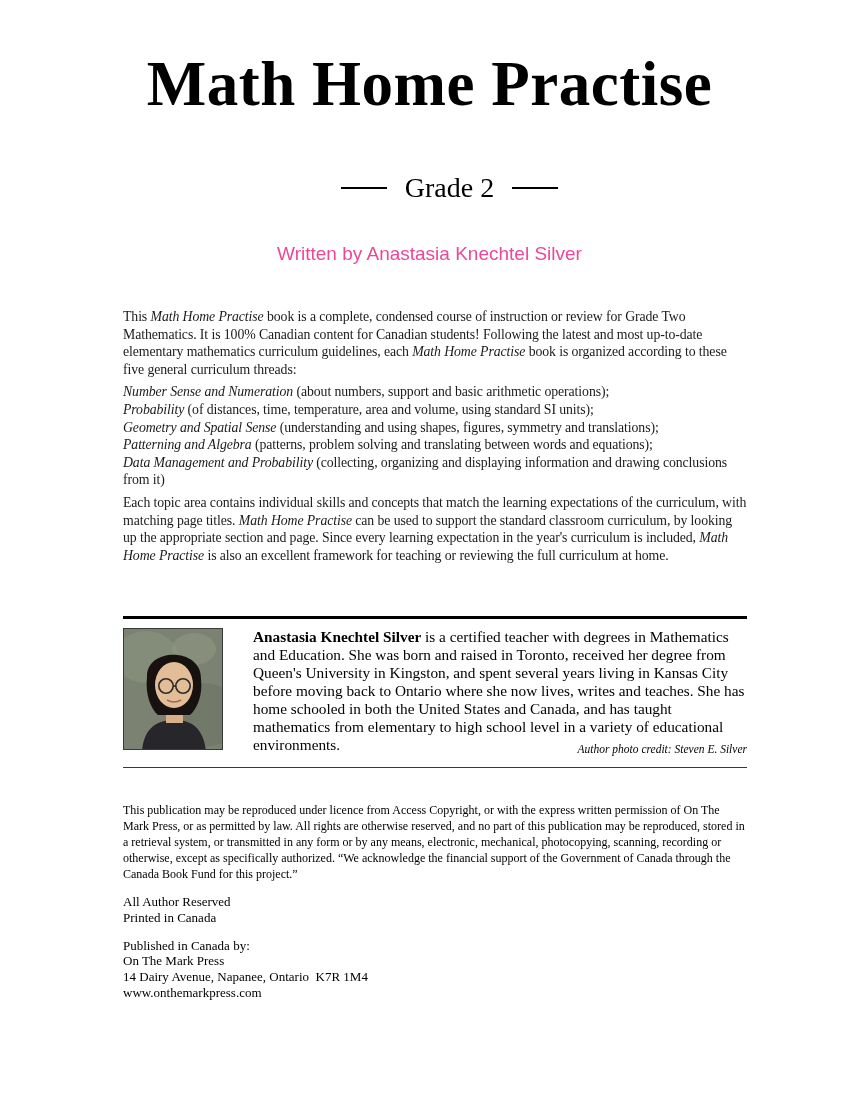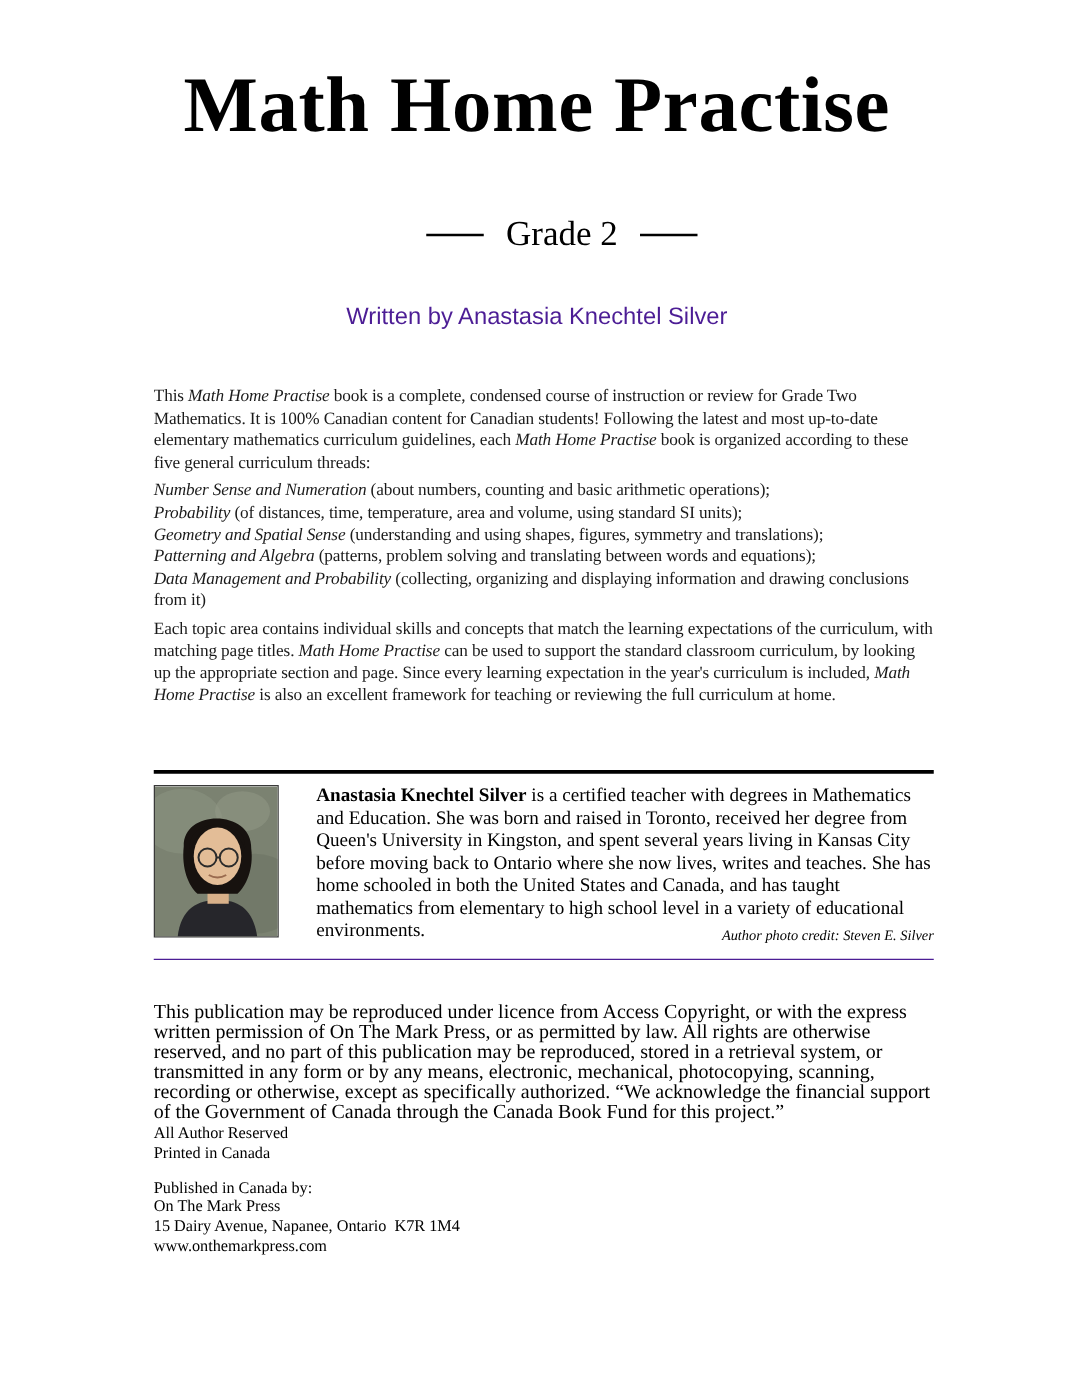--- a/index.html
+++ b/index.html
@@ -42,21 +42,21 @@
     width: 46px;
     border-top: 2px solid #000;
   }
   .byline {
     position: absolute;
     top: 243px; left: 0;
     width: 100%;
     text-align: center;
     font-family: "Liberation Sans", sans-serif;
     font-size: 19px;
-    color: #4c1d95;
+    color: #ec4899;
   }
 
   
   .intro {
     position: absolute;
     top: 308px; left: 123px;
     width: 624px;
     font-family: Liberation Serif, serif;
     font-size: 13.8px;
     line-height: 17.6px;
@@ -103,21 +103,21 @@
 
   
   .copyright {
     position: absolute;
     top: 802px; left: 123px;
     width: 624px;
     font-family: "Liberation Serif", serif;
     color: #000;
   }
   .c-notice { font-size: 13.5px; margin-bottom: 15px; }
-  .c-body { font-size: 16px; line-height: 16px; }
+  .c-body { font-size: 12px; line-height: 16px; margin-bottom: 12px; }
   .c-lines { font-size: 13px; line-height: 15.8px; margin-bottom: 12px; }
   .c-lines div { white-space: pre-wrap; }
 
   
   .f-left {
     position: absolute;
     left: 64px; top: 1030px;
     font-family: "Liberation Serif", serif;
     font-weight: bold;
     font-size: 13.5px;
@@ -155,21 +155,21 @@
     <span class="grade-rule"></span>
     <span>Grade 2</span>
     <span class="grade-rule"></span>
   </div>
 
   <div class="byline">Written by Anastasia Knechtel Silver</div>
 
   <div class="intro">
     <p><span>This </span><span style="font-style: italic;">Math Home Practise</span><span> book is a complete, condensed course of instruction or review for Grade Two Mathematics. It is 100% Canadian content for Canadian students! Following the latest and most up-to-date elementary mathematics curriculum guidelines, each </span><span style="font-style: italic;">Math Home Practise</span><span> book is organized according to these five general curriculum threads:</span></p>
     <div class="threads">
-      <div><span style="font-style: italic;">Number Sense and Numeration</span><span> (about numbers, counting and basic arithmetic operations);</span></div>
+      <div><span style="font-style: italic;">Number Sense and Numeration</span><span> (about numbers, support and basic arithmetic operations);</span></div>
       <div><span style="font-style: italic;">Probability</span><span> (of distances, time, temperature, area and volume, using standard SI units);</span></div>
       <div><span style="font-style: italic;">Geometry and Spatial Sense</span><span> (understanding and using shapes, figures, symmetry and translations);</span></div>
       <div><span style="font-style: italic;">Patterning and Algebra</span><span> (patterns, problem solving and translating between words and equations);</span></div>
       <div><span style="font-style: italic;">Data Management and Probability</span><span> (collecting, organizing and displaying information and drawing conclusions from it)</span></div>
     </div>
     <p><span>Each topic area contains individual skills and concepts that match the learning expectations of the curriculum, with matching page titles. </span><span style="font-style: italic;">Math Home Practise</span><span> can be used to support the standard classroom curriculum, by looking up the appropriate section and page. Since every learning expectation in the year's curriculum is included, </span><span style="font-style: italic;">Math Home Practise</span><span> is also an excellent framework for teaching or reviewing the full curriculum at home.</span></p>
   </div>
 
   <div class="bio-band">
     <div class="photo">
@@ -197,21 +197,21 @@
 
   <div class="copyright">
     <p class="c-body">This publication may be reproduced under licence from Access Copyright, or with the express written permission of On The Mark Press, or as permitted by law. All rights are otherwise reserved, and no part of this publication may be reproduced, stored in a retrieval system, or transmitted in any form or by any means, electronic, mechanical, photocopying, scanning, recording or otherwise, except as specifically authorized. “We acknowledge the financial support of the Government of Canada through the Canada Book Fund for this project.”</p>
     <div class="c-lines">
       <div>All Author Reserved</div>
       <div>Printed in Canada</div>
     </div>
     <div class="c-lines">
       <div>Published in Canada by:</div>
       <div>On The Mark Press</div>
-      <div>15 Dairy Avenue, Napanee, Ontario  K7R 1M4</div>
+      <div>14 Dairy Avenue, Napanee, Ontario  K7R 1M4</div>
       <div>www.onthemarkpress.com</div>
     </div>
   </div>
 
   <span class="f-left">SS-9202  ISBN: 9781770783263</span>
   <span class="f-logo">
     <svg viewBox="0 0 40 28" width="38" height="28">
       <path d="M2 22 L18 22 L15 26 L2 26 Z" fill="#000"></path>
       <path d="M6 21 C3 14 8 8 14 9 L18 3 L30 6 L25 13 C30 16 26 23 18 21 Z" fill="#000"></path>
       <rect x="27" y="2" width="11" height="5" transform="rotate(18 27 2)" fill="#000"></rect>

